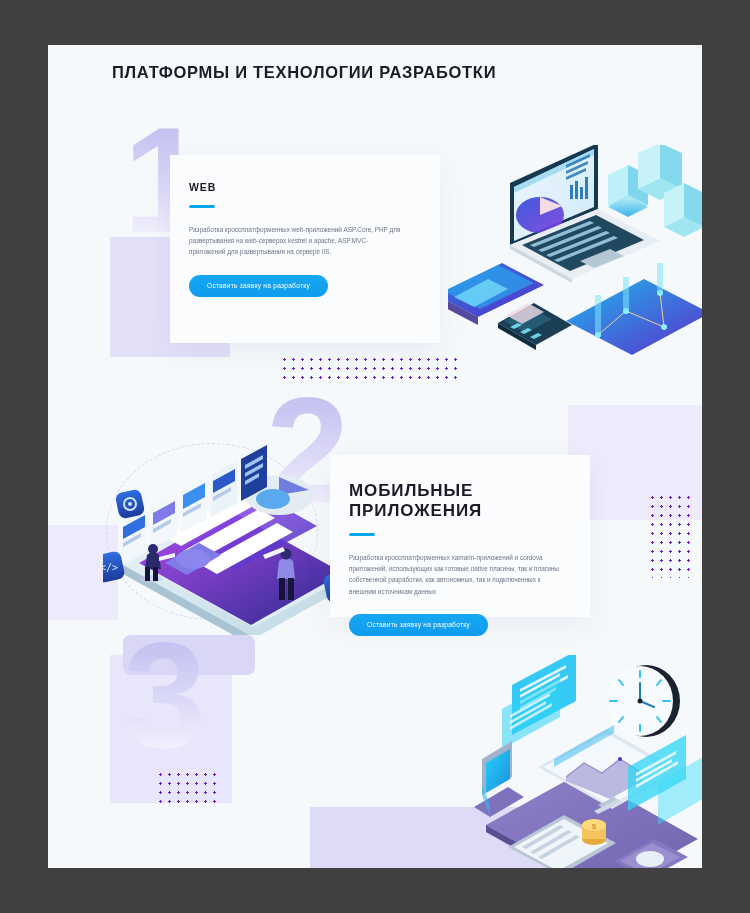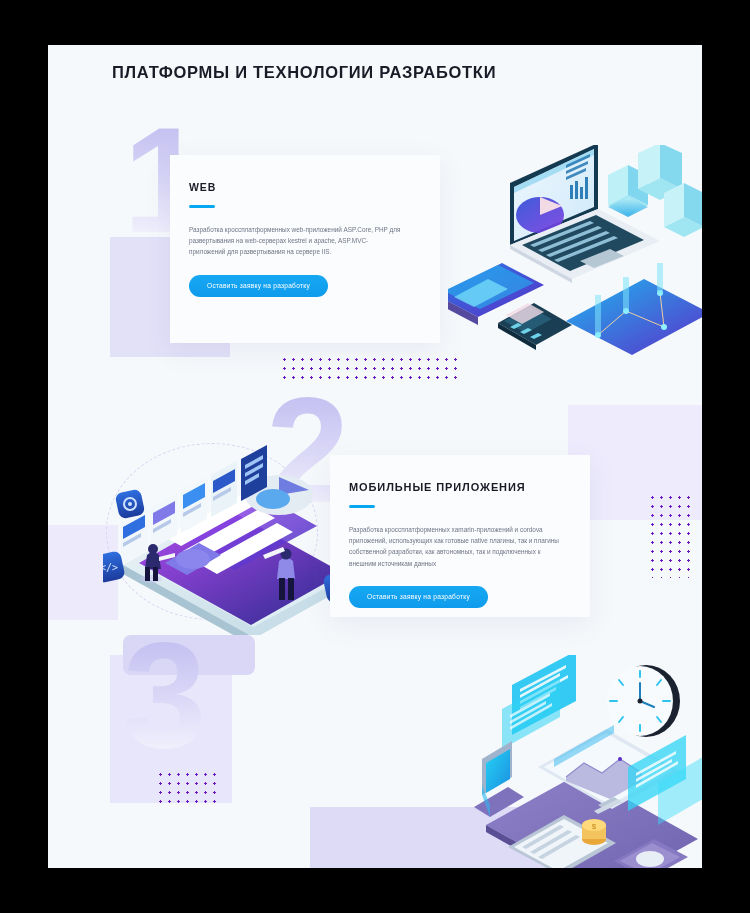--- a/index.html
+++ b/index.html
@@ -12,21 +12,21 @@
     height: 913px;
     overflow: hidden;
     font-family: "Liberation Sans", sans-serif;
     -webkit-font-smoothing: antialiased;
   }
 
   .stage {
     position: relative;
     width: 750px;
     height: 913px;
-    background: #000000;
+    background: #404040;
   }
 
   
   .page {
     position: absolute;
     left: 48px;
     top: 45px;
     width: 654px;
     height: 823px;
     background: #f6f9fb;
@@ -99,21 +99,21 @@
 
   .card-inner { padding: 26px 24px 0 19px; }
 
   .card-heading {
     font-size: 10.5px;
     font-weight: 700;
     letter-spacing: 0.9px;
     color: #1b1b27;
     margin: 0;
   }
-  .card-2 .card-heading { font-size: 11px; }
+  .card-2 .card-heading { font-size: 17px; }
 
   .accent-bar {
     width: 26px;
     height: 3px;
     background: #07a8ef;
     border-radius: 2px;
     margin: 12px 0 16px 0;
   }
 
   .card-body {

